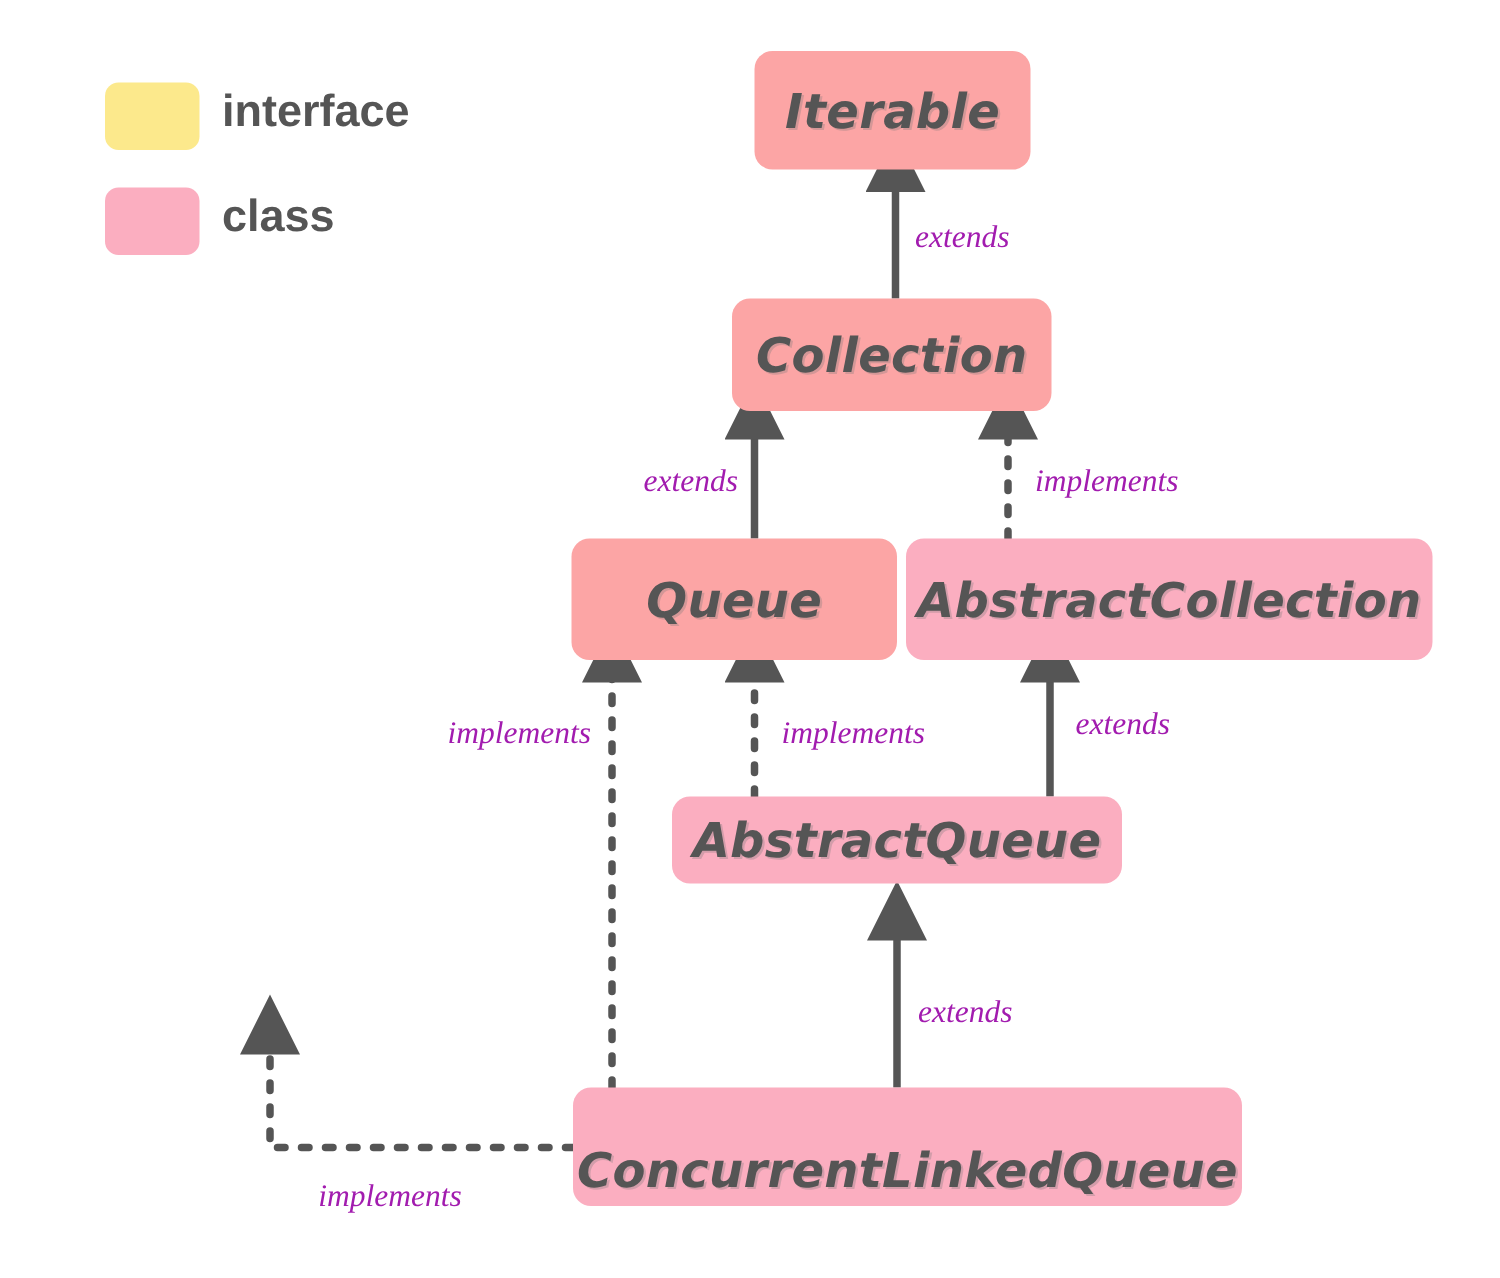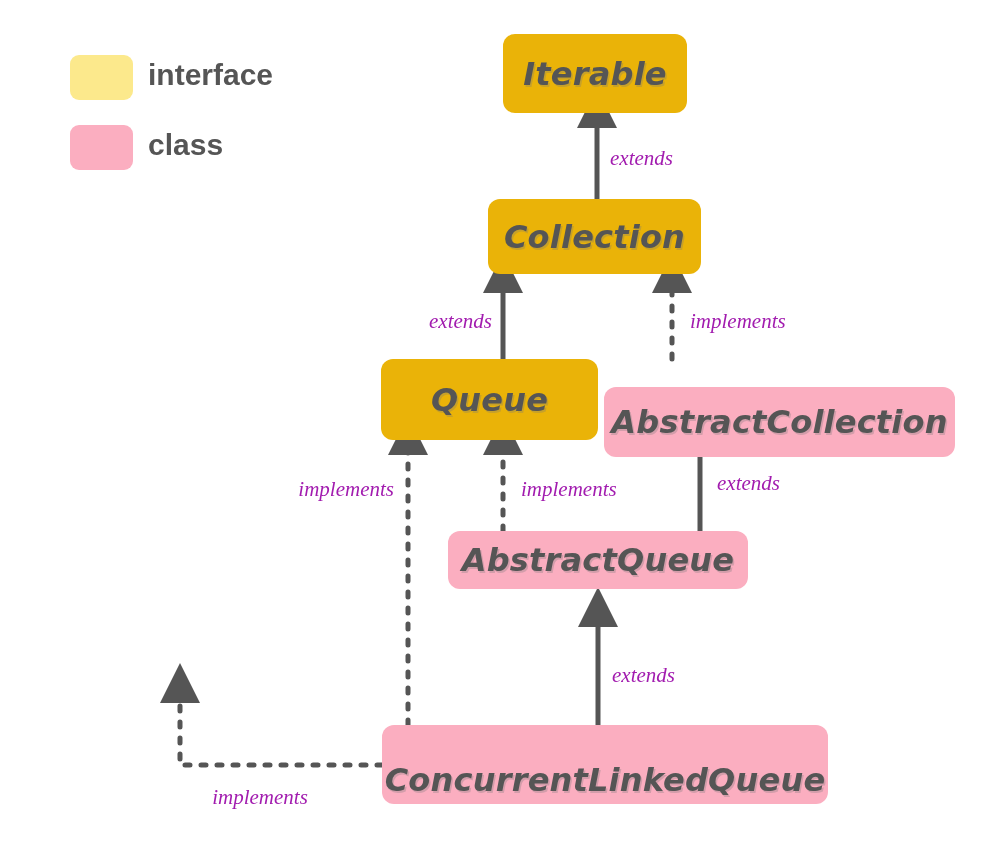--- a/index.html
+++ b/index.html
@@ -44,21 +44,21 @@
   }
   .node .node-label {
     font-family: "DejaVu Sans", sans-serif;
     font-weight: bold;
     font-style: italic;
     color: #555555;
     text-shadow: 1.5px 1.5px 0 rgba(120,120,120,0.30);
     letter-spacing: 0.2px;
     white-space: nowrap;
   }
-  .node.iface { background: #eab308; }
+  .node.iface { background: #fca5a5; }
   .node.cls   { background: #fbaec0; }
 
   
   .legend-swatch {
     position: absolute;
     width: 63px;
     height: 45px;
     border-radius: 9px;
     z-index: 3;
   }
@@ -142,21 +142,21 @@
   </div>
 
   <div class="node iface" style="left:488px; top:199px; width:213px; height:75px;">
     <span class="node-label" style="font-size:32px;">Collection</span>
   </div>
 
   <div class="node iface" style="left:381px; top:359px; width:217px; height:81px;">
     <span class="node-label" style="font-size:32px;">Queue</span>
   </div>
 
-  <div class="node cls" style="left:604px; top:359px; width:351px; height:70px;margin-top:28px;">
+  <div class="node cls" style="left:604px; top:359px; width:351px; height:81px;">
     <span class="node-label" style="font-size:32px;">AbstractCollection</span>
   </div>
 
   <div class="node cls" style="left:448px; top:531px; width:300px; height:58px;">
     <span class="node-label" style="font-size:32px;">AbstractQueue</span>
   </div>
 
 
   <div class="node cls" style="left:382px; top:725px; width:446px; height:79px;">
     <span class="node-label" style="font-size:32px;margin-top:31px;">ConcurrentLinkedQueue</span>

